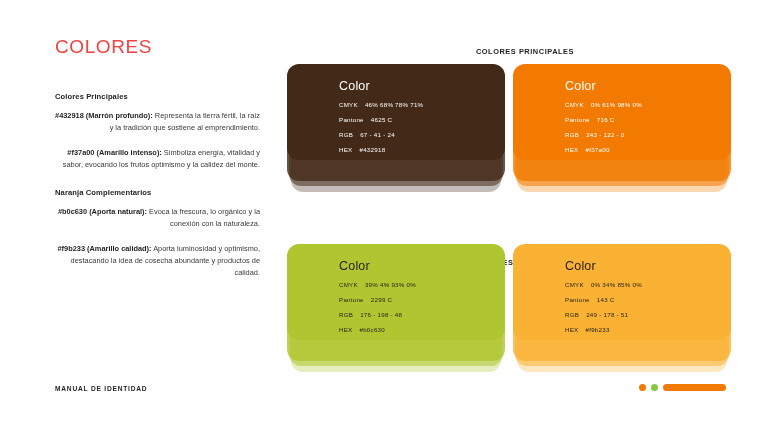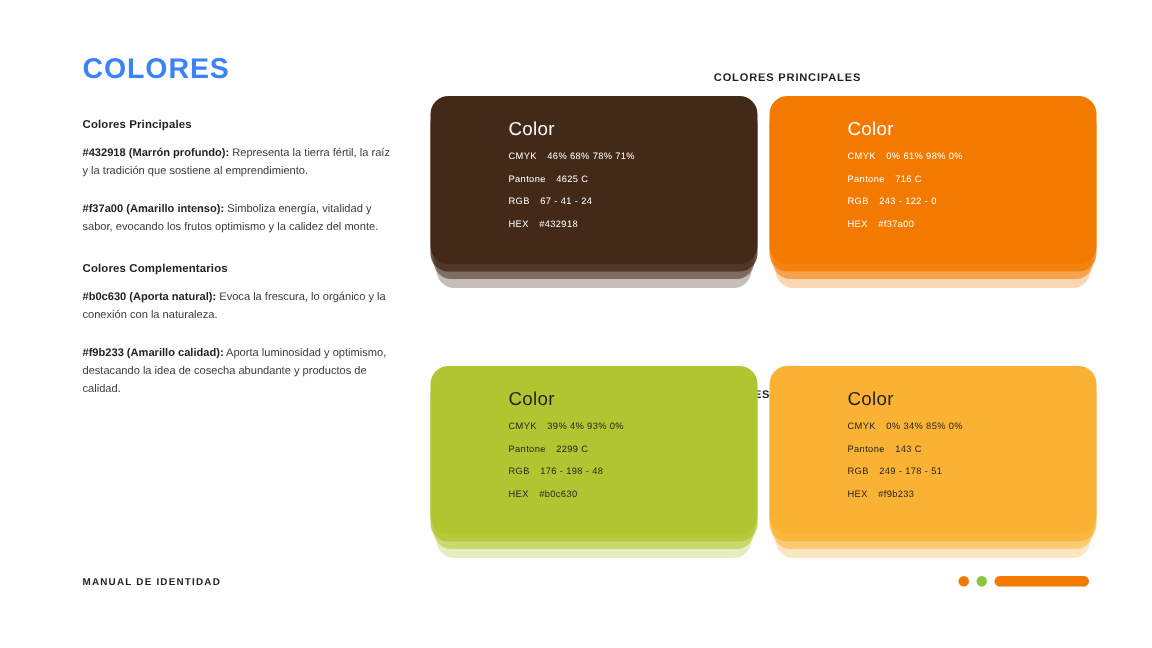--- a/index.html
+++ b/index.html
@@ -24,40 +24,41 @@
   
   .left-col {
     position: absolute;
     left: 55px;
     top: 36px;
     width: 205px;
   }
 
   .page-title {
     font-size: 19px;
-    font-weight: bold;
+    font-weight: normal;
     letter-spacing: 0.6px;
-    color: #3b82f6;
-    margin: 0 0 20px 0;
+    color: #ef4444;
+    margin: 0 0 34px 0;
     font-family: "Liberation Sans", sans-serif;
   }
 
   .group-head {
     font-size: 7.6px;
     font-weight: bold;
     color: #231f20;
     letter-spacing: 0.1px;
     margin: 0 0 9px 0;
   }
 
   .desc {
     font-size: 7.4px;
     line-height: 1.62;
     color: #3a3a3a;
     margin: 0 0 13px 0;
+    text-align: right;
   }
   .desc b {
     color: #231f20;
     font-weight: bold;
   }
   .spacer-sm { height: 4px; }
 
   
   .right-panel {
     position: absolute;
@@ -109,21 +110,21 @@
   }
   .sheet.s1 {
     top: 7px; height: 110px;
     opacity: 0.80;
   }
 
   .card {
     position: absolute;
     left: 0; right: 0;
     top: 0;
-    height: 112px;
+    height: 96px;
     border-radius: 12px;
     overflow: hidden;
     padding-left: 28px;
   }
 
   .card-inner {
     position: absolute;
     left: 52px;
     top: 16px;
   }
@@ -193,21 +194,21 @@
     <p class="desc">
       <b>#432918 (Marrón profundo):</b><span> Representa la tierra fértil, la raíz y la tradición que sostiene al emprendimiento.</span>
     </p>
 
     <p class="desc">
       <b>#f37a00 (Amarillo intenso):</b><span> Simboliza energía, vitalidad y sabor, evocando los frutos optimismo y la calidez del monte.</span>
     </p>
 
     <div class="spacer-sm"></div>
 
-    <div class="group-head">Colores Complementarios</div>
+    <div class="group-head">Naranja Complementarios</div>
 
     <p class="desc">
       <b>#b0c630 (Aporta natural):</b><span> Evoca la frescura, lo orgánico y la conexión con la naturaleza.</span>
     </p>
 
     <p class="desc">
       <b>#f9b233 (Amarillo calidad):</b><span> Aporta luminosidad y optimismo, destacando la idea de cosecha abundante y productos de calidad.</span>
     </p>
   </div>
 

